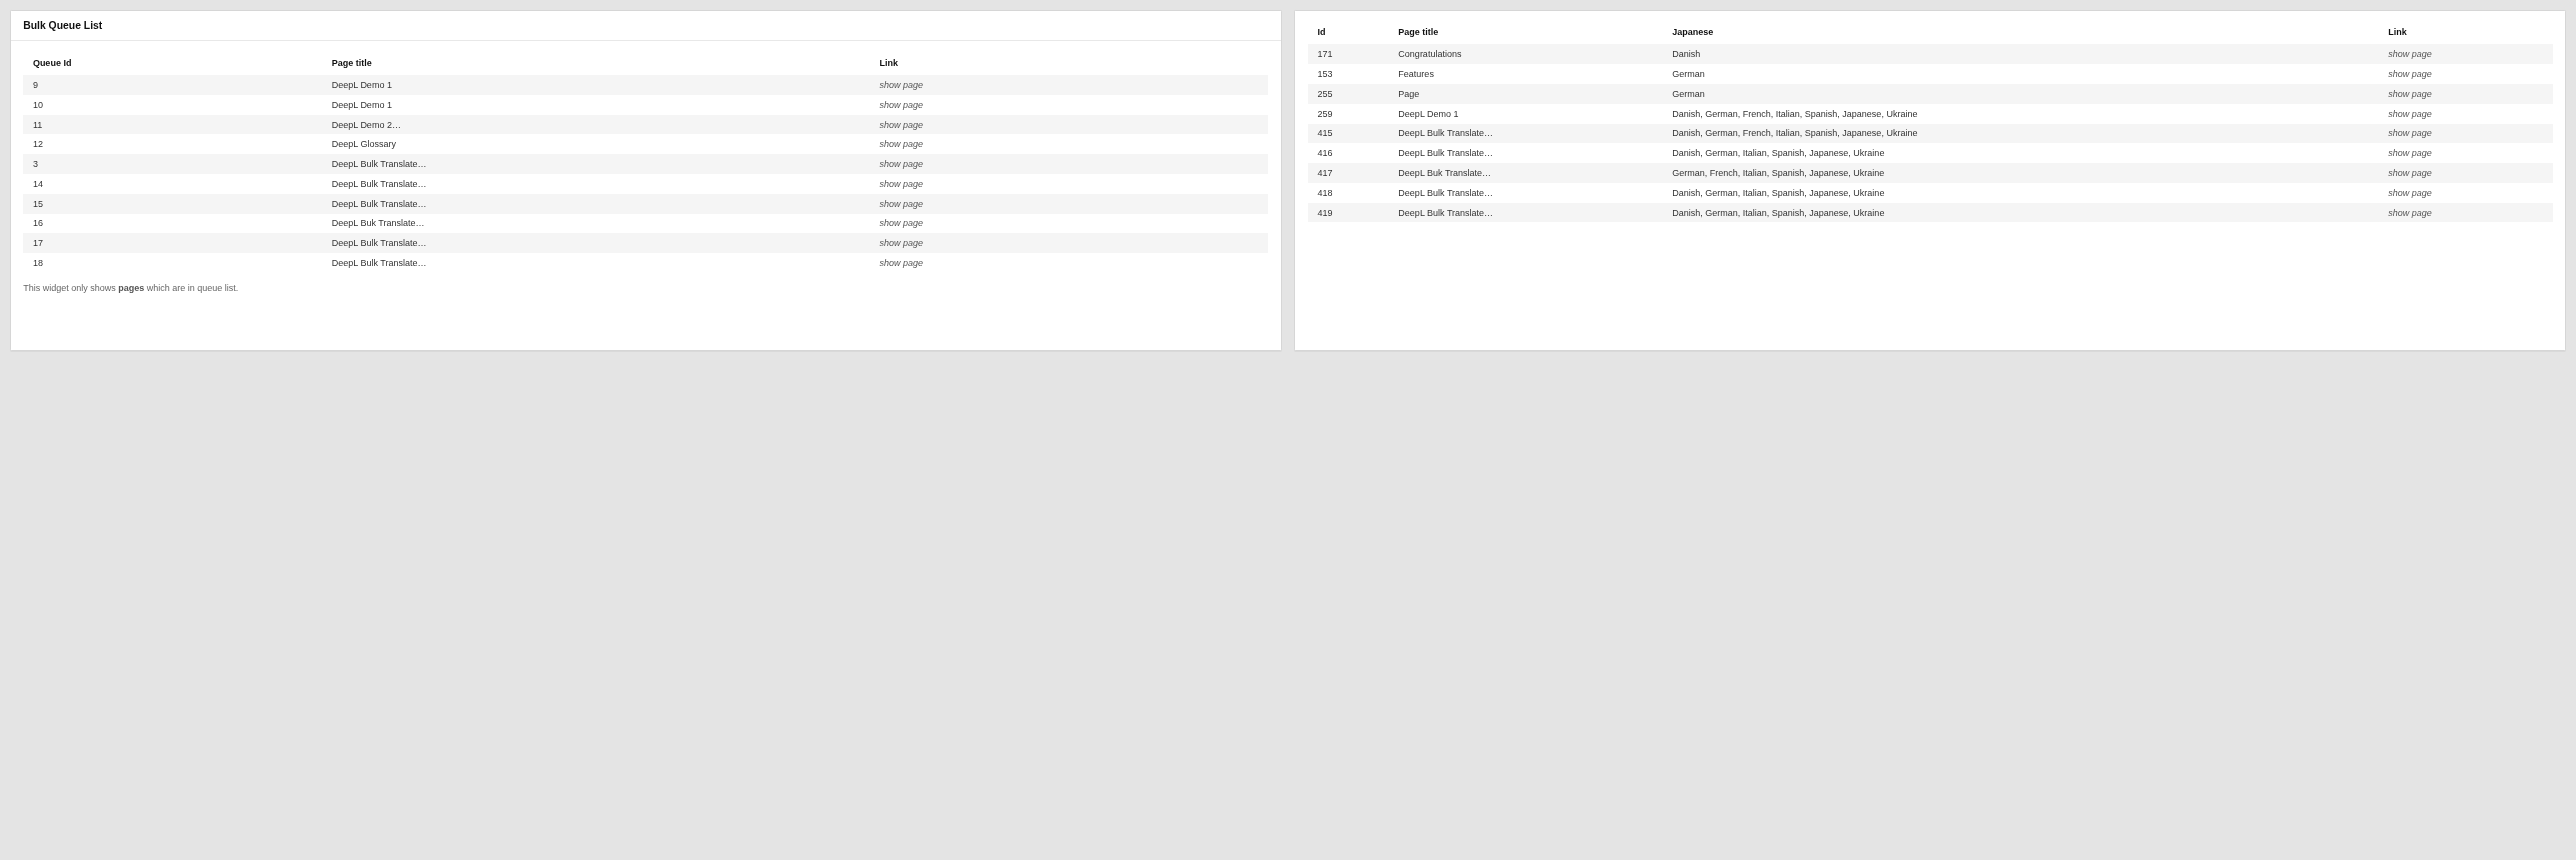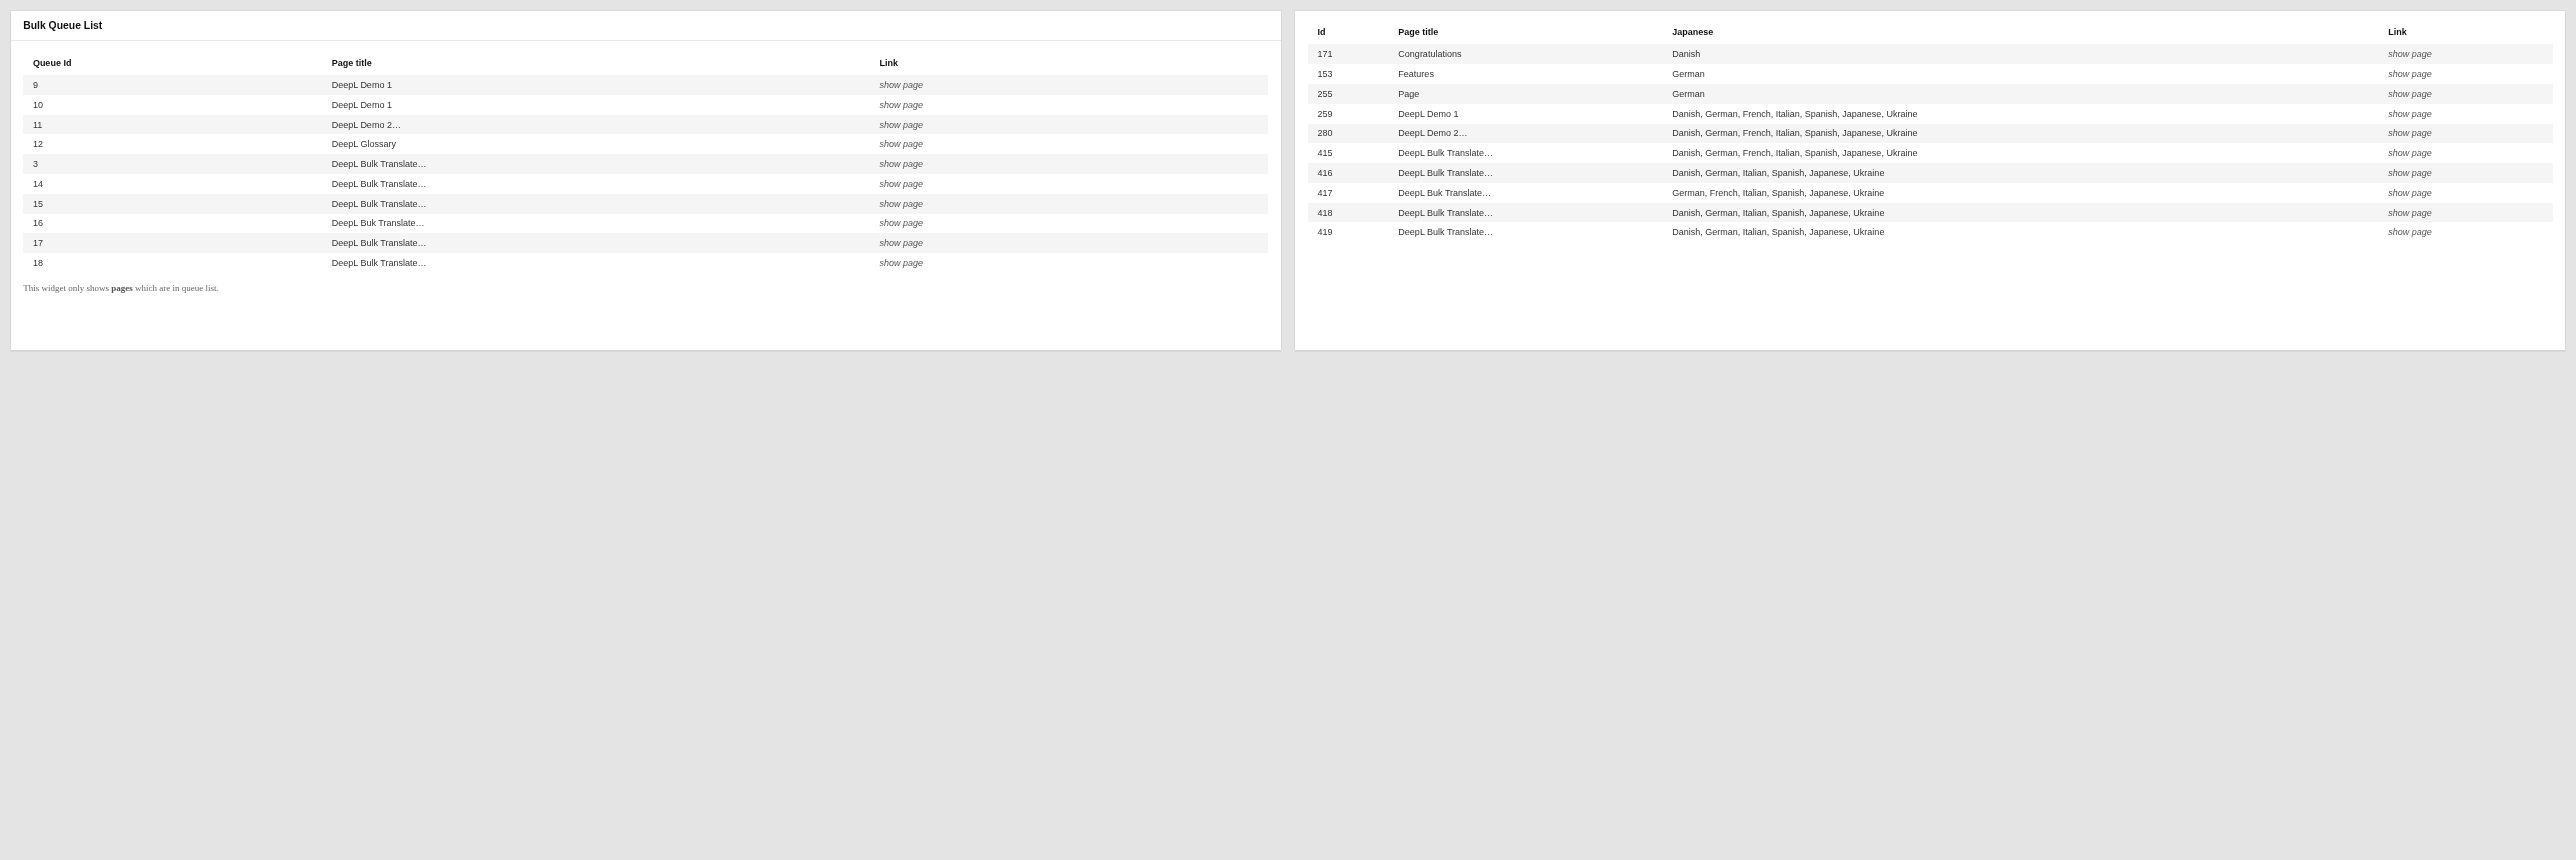--- a/index.html
+++ b/index.html
@@ -62,21 +62,20 @@
   }
   .link-cell {
     color: #555;
     font-size: 9px;
     font-style: italic;
   }
   .footer-note {
     margin-top: 9.7px;
     font-size: 9px;
     color: #666;
-    font-family: Liberation Serif, serif;
   }
   .footer-note b { color: #555; }
   .col-qid   { width: 24%; }
   .col-qtitle{ width: 44%; }
   .col-qlink { width: 32%; }
   .col-id    { width: 6.5%; }
   .col-title { width: 22%; }
   .col-langs { width: 57.5%; }
   .col-link  { width: 14%; }
 </style>
@@ -196,26 +195,20 @@
               <td>German</td>
               <td class="link-cell"><span>show page</span></td>
             </tr>
             <tr>
               <td>259</td>
               <td>DeepL Demo 1</td>
               <td>Danish, German, French, Italian, Spanish, Japanese, Ukraine</td>
               <td class="link-cell"><span>show page</span></td>
             </tr>
             <tr>
-              <td>280</td>
-              <td>DeepL Demo 2…</td>
-              <td>Danish, German, French, Italian, Spanish, Japanese, Ukraine</td>
-              <td class="link-cell"><span>show page</span></td>
-            </tr>
-            <tr>
               <td>415</td>
               <td>DeepL Bulk Translate…</td>
               <td>Danish, German, French, Italian, Spanish, Japanese, Ukraine</td>
               <td class="link-cell"><span>show page</span></td>
             </tr>
             <tr>
               <td>416</td>
               <td>DeepL Bulk Translate…</td>
               <td>Danish, German, Italian, Spanish, Japanese, Ukraine</td>
               <td class="link-cell"><span>show page</span></td>

